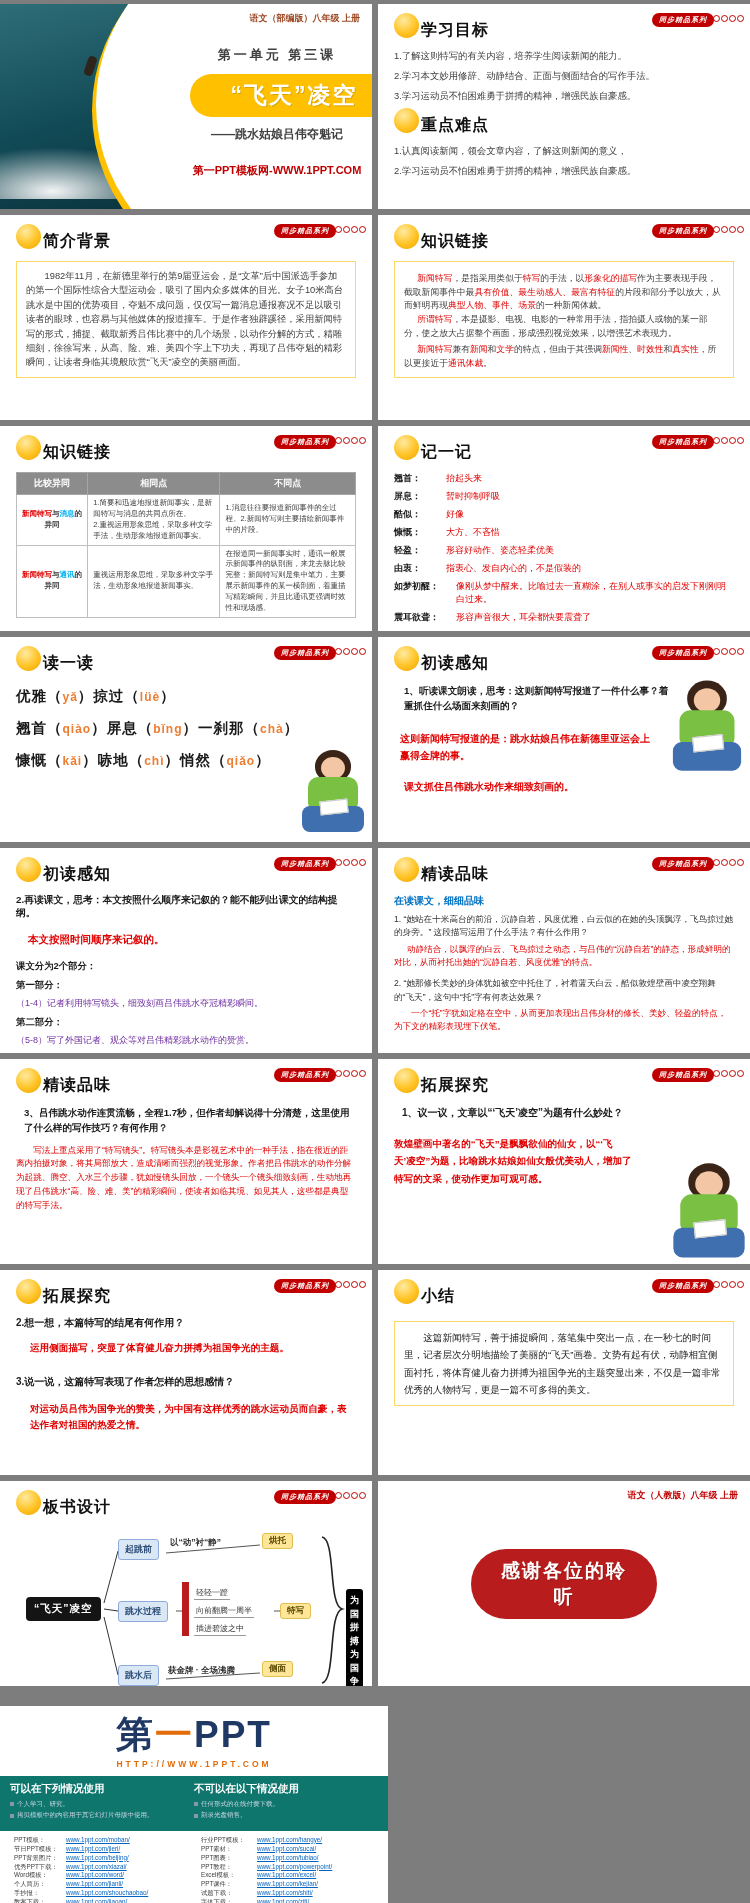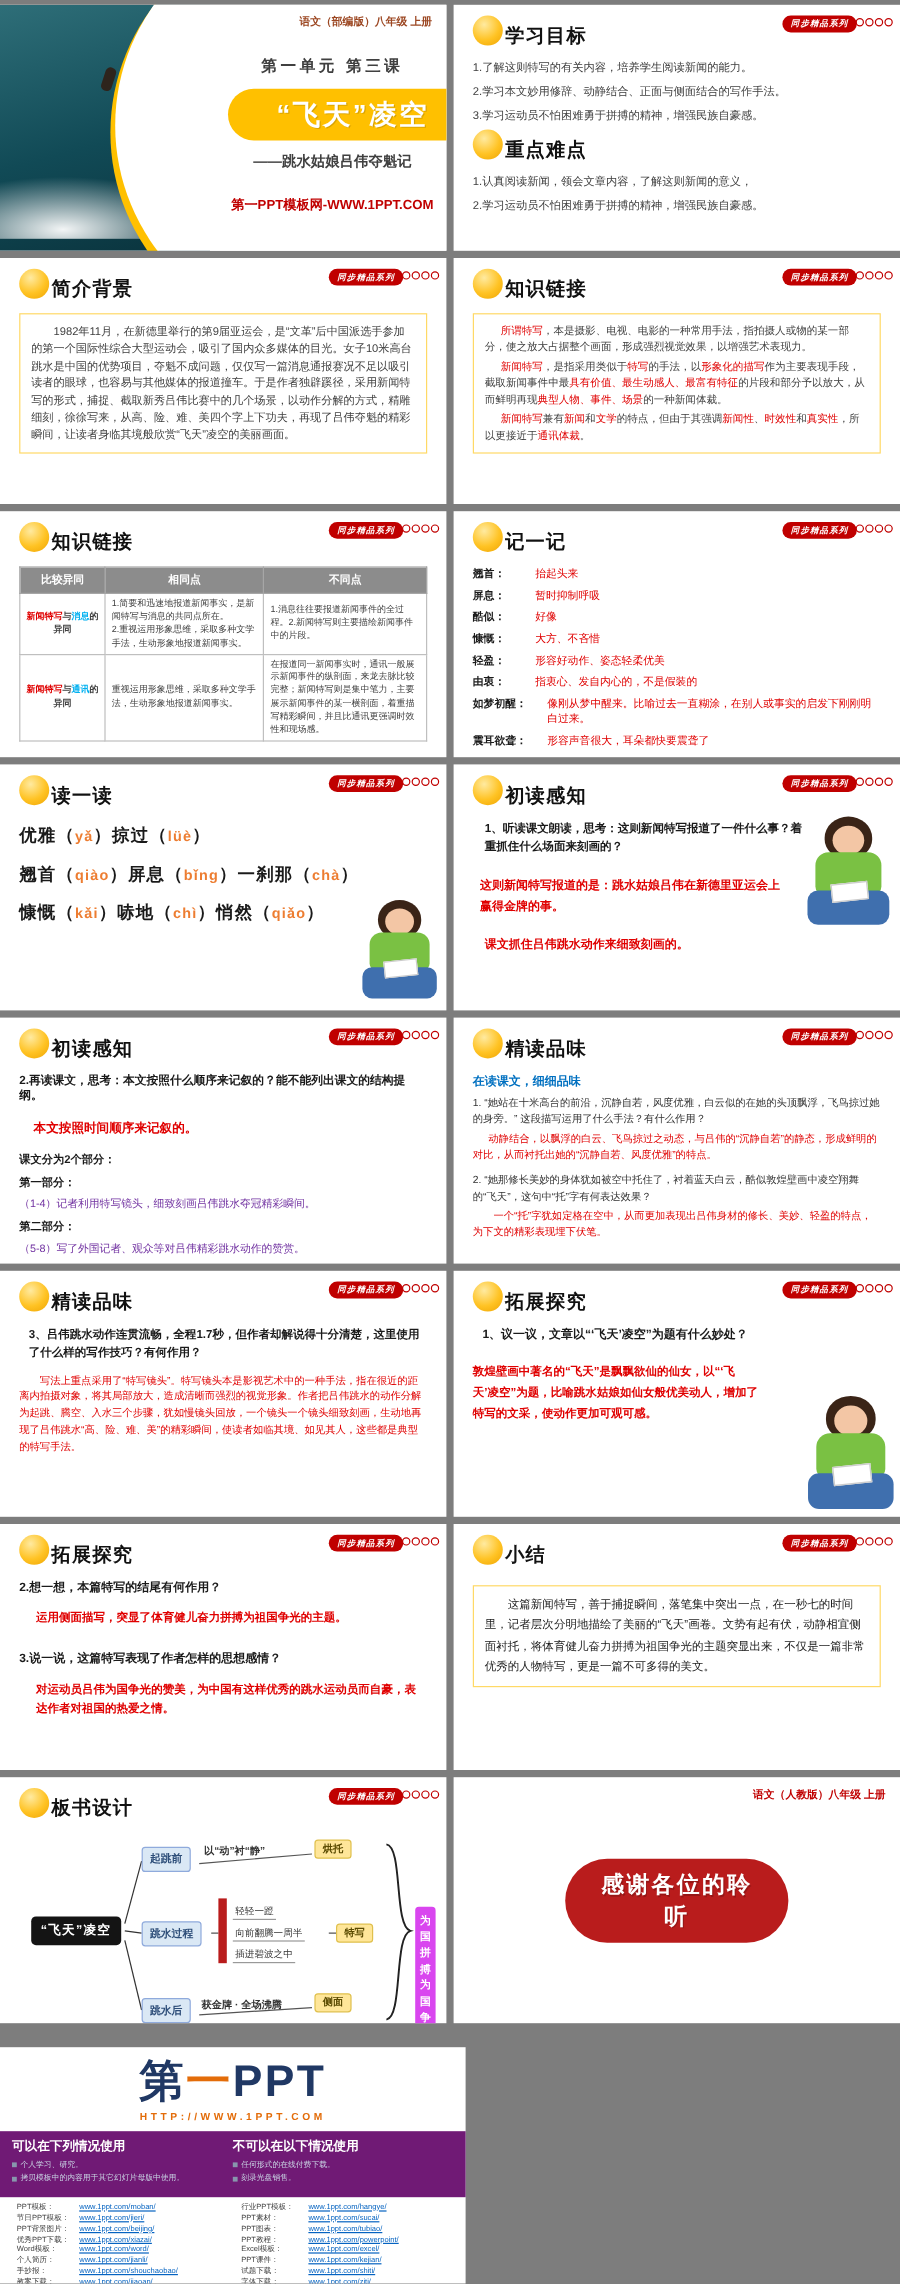--- a/index.html
+++ b/index.html
@@ -53,31 +53,31 @@
   .term .d{color:#e00000;}
   
   .bdiag{position:relative;height:168px;margin-top:0;font-family:"Liberation Sans","DejaVu Sans",sans-serif;}
   .bdiag svg{position:absolute;left:0;top:0;}
   .nroot{position:absolute;left:10px;top:70px;background:#141414;color:#fff;font-size:10.5px;font-weight:bold;padding:5px 8px;border-radius:4px;letter-spacing:1px;}
   .nbox{position:absolute;background:#dae8f5;border:1px solid #8faadc;color:#2e4e79;font-size:9px;font-weight:bold;padding:3px 6px;border-radius:3px;}
   .ntxt{position:absolute;font-size:8.5px;color:#333;font-weight:bold;}
   .ntag{position:absolute;background:#ffe699;border:1px solid #e0c04d;color:#5a4a00;font-size:8.5px;font-weight:bold;padding:1px 6px;border-radius:3px;}
   .nlist{position:absolute;left:166px;top:55px;border-left:7px solid #b91c1c;padding-left:5px;width:92px;}
   .nlist div{font-size:8px;color:#333;border-bottom:1px solid #999;margin-top:5px;padding:0 2px 1px;width:fit-content;}
-  .ngreen{position:absolute;left:330px;top:62px;background:#d946ef;color:#fff;font-size:9px;font-weight:bold;padding:5px 4px;border-radius:3px;text-align:center;line-height:1.5;}
+  .ngreen{position:absolute;left:330px;top:62px;background:#000000;color:#fff;font-size:9px;font-weight:bold;padding:5px 4px;border-radius:3px;text-align:center;line-height:1.5;}
   
   .thanks-pill{position:absolute;left:50%;top:50%;transform:translate(-50%,-50%);background:#b91c1c;color:#fff;font-size:19px;font-weight:bold;letter-spacing:2px;padding:9px 30px;border-radius:999px;text-shadow:1px 1px 0 rgba(0,0,0,.18);text-align:center;}
   
   .footer{margin-top:20px;height:211px;position:relative;}
   .fpanel{position:absolute;left:0;top:0;width:388px;height:211px;background:#fff;box-sizing:border-box;}
   .flogo{text-align:center;font-size:37px;font-weight:bold;letter-spacing:2px;padding-top:9px;line-height:1.1;}
   .flogo .l1{color:#203864;}
   .flogo .l2{color:#e36c09;}
   .furl{text-align:center;color:#e36c09;font-size:8.5px;font-weight:bold;letter-spacing:3px;margin-top:3px;}
-  .fband{margin-top:7px;background:#701a75;color:#fff;display:flex;padding:6px 10px 8px;box-sizing:border-box;}
+  .fband{margin-top:7px;background:#0f766e;color:#fff;display:flex;padding:6px 10px 8px;box-sizing:border-box;}
   .fcol{width:50%;}
   .fh{font-size:10.5px;font-weight:bold;margin-bottom:4px;}
   .fi{font-size:6.5px;color:#c9d4e4;margin:2.5px 0;display:flex;align-items:center;}
   .sq{display:inline-block;width:4px;height:4px;background:#8896ad;margin-right:3px;flex:none;}
   .flinks{display:flex;gap:6px;padding:5px 6px 0 14px;}
   .lgroup{width:50%;}
   .lrow{display:flex;font-size:6.3px;line-height:1.42;}
   .ll{color:#404040;flex:none;width:52px;}
   .lu{color:#0563c1;text-decoration:underline;cursor:pointer;}
 </style>
@@ -133,22 +133,22 @@
   <div class="slide">
     <span class="badge">同步精品系列</span>
       <span class="seals">
         <i></i>
         <i></i>
         <i></i>
         <i></i>
       </span>
     <div class="shead"><span class="sun"></span><span>知识链接</span></div>
     <div class="ybox" style="font-size:8.8px">
+      <div style="text-indent:1.5em;margin-top:3px"><span class="red">新闻特写</span><span>，是指采用类似于</span><span class="red">特写</span><span>的手法，以</span><span class="red">形象化的描写</span><span>作为主要表现手段，截取新闻事件中最</span><span class="red">具有价值、最生动感人、最富有特征</span><span>的片段和部分予以放大，从而鲜明再现</span><span class="red">典型人物、事件、场景</span><span>的一种新闻体裁。</span></div>
       <div style="text-indent:1.5em"><span class="red">所谓特写</span><span>，本是摄影、电视、电影的一种常用手法，指拍摄人或物的某一部分，使之放大占据整个画面，形成强烈视觉效果，以增强艺术表现力。</span></div>
-      <div style="text-indent:1.5em;margin-top:3px"><span class="red">新闻特写</span><span>，是指采用类似于</span><span class="red">特写</span><span>的手法，以</span><span class="red">形象化的描写</span><span>作为主要表现手段，截取新闻事件中最</span><span class="red">具有价值、最生动感人、最富有特征</span><span>的片段和部分予以放大，从而鲜明再现</span><span class="red">典型人物、事件、场景</span><span>的一种新闻体裁。</span></div>
       <div style="text-indent:1.5em;margin-top:3px"><span class="red">新闻特写</span><span>兼有</span><span class="red">新闻</span><span>和</span><span class="red">文学</span><span>的特点，但由于其强调</span><span class="red">新闻性</span><span>、</span><span class="red">时效性</span><span>和</span><span class="red">真实性</span><span>，所以更接近于</span><span class="red">通讯体裁</span><span>。</span></div>
     </div>
   </div>
 
   <div class="slide">
     <span class="badge">同步精品系列</span>
       <span class="seals">
         <i></i>
         <i></i>
         <i></i>

